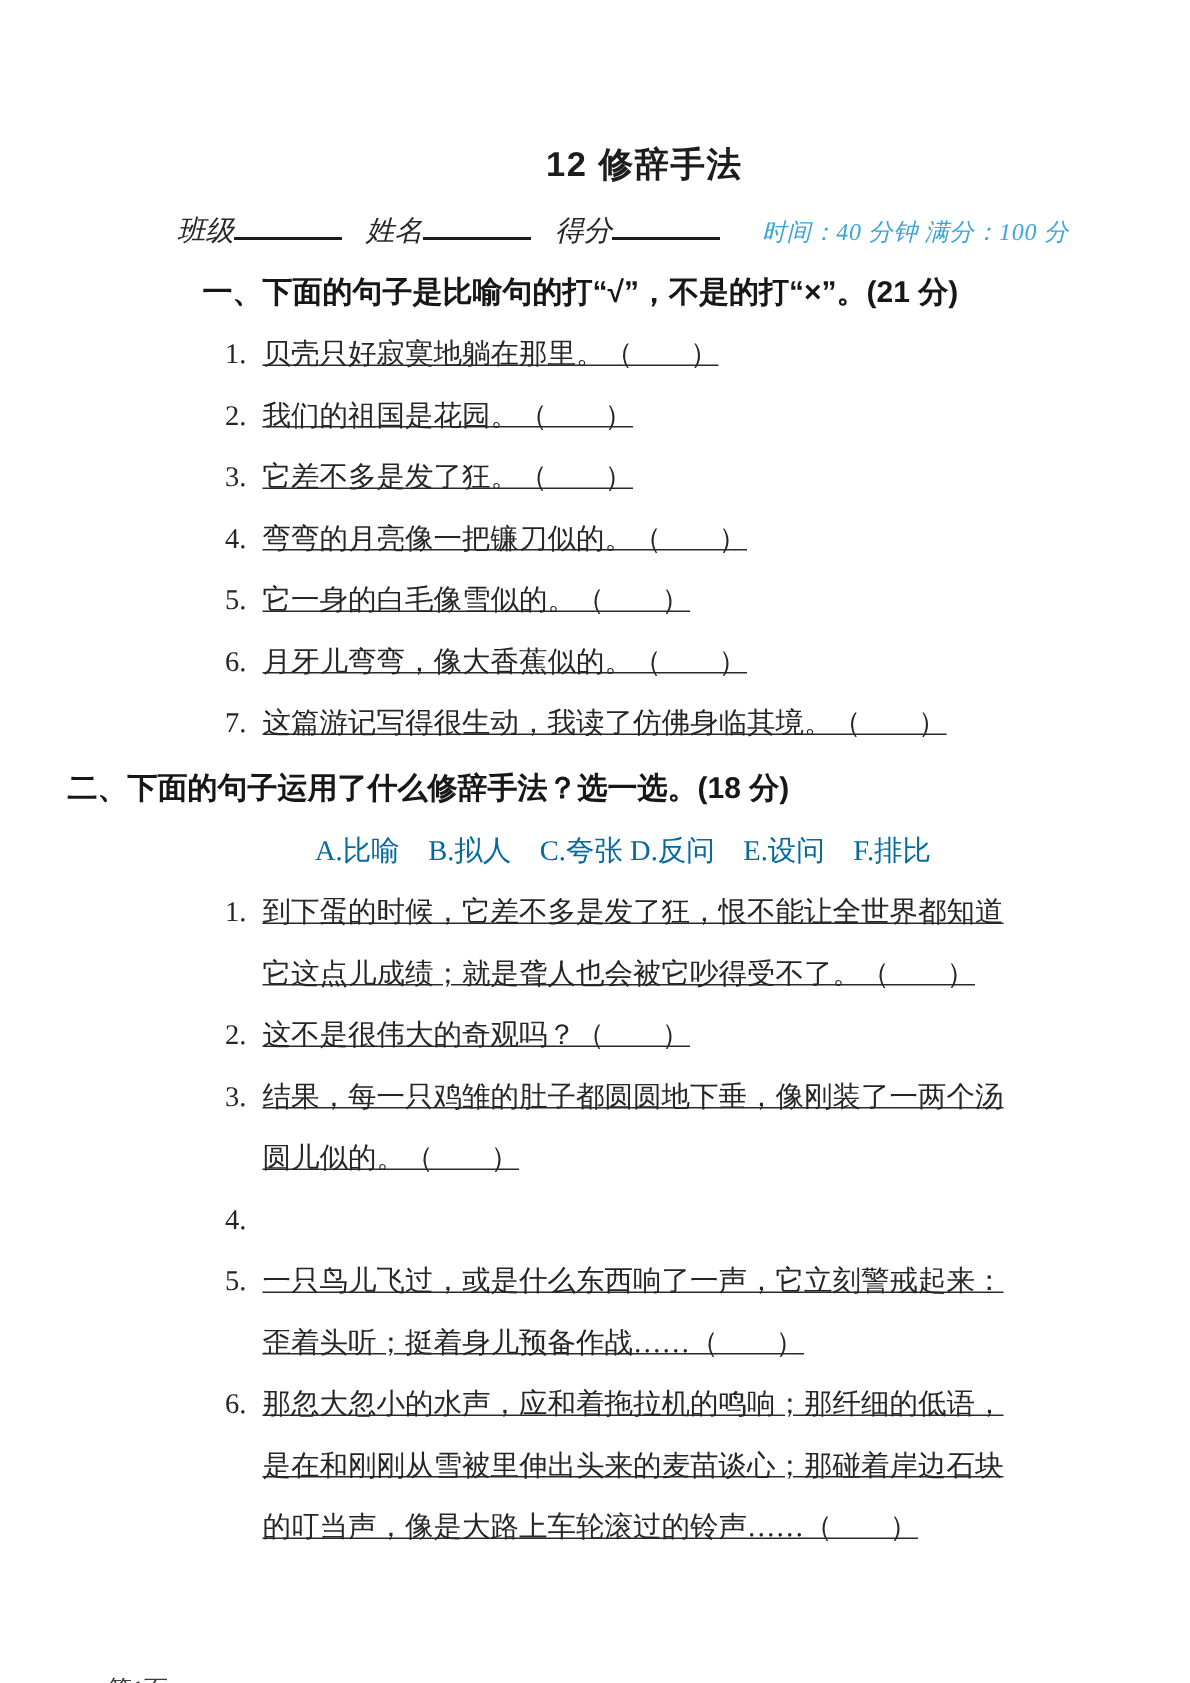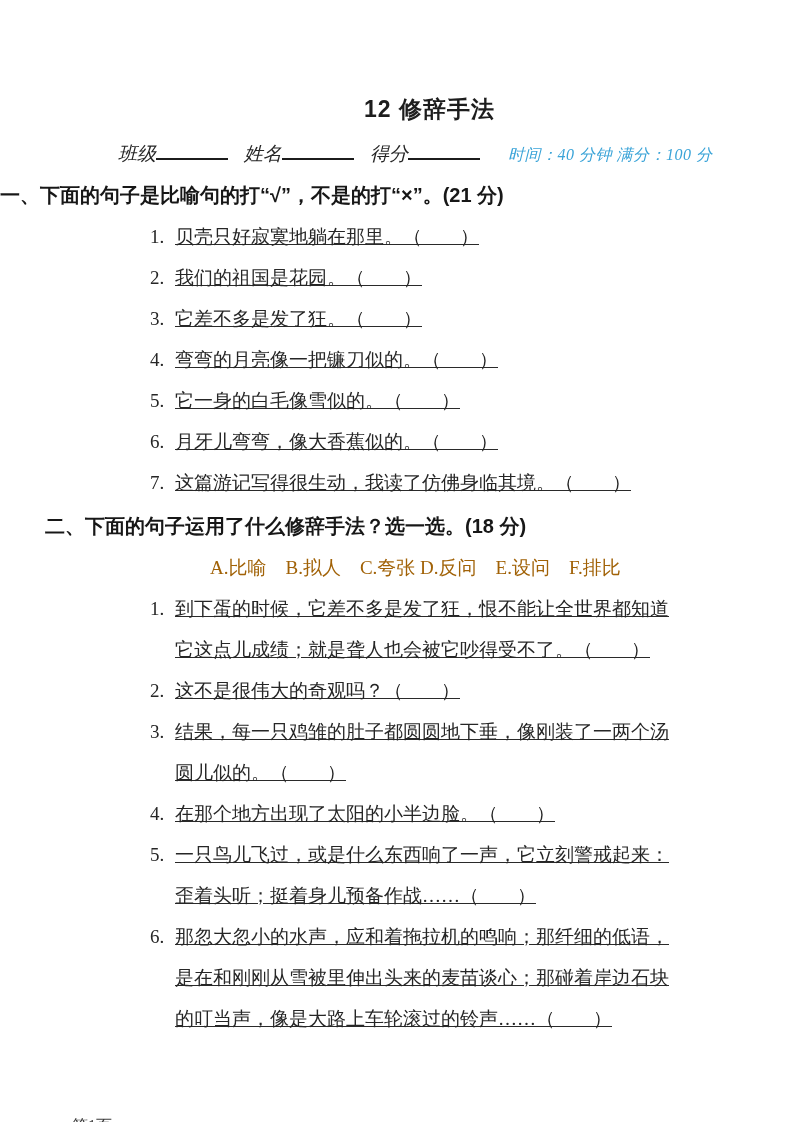--- a/index.html
+++ b/index.html
@@ -40,27 +40,27 @@
     letter-spacing:0.5px;
   }
 
   .body-area { margin-top:8px; }
   .heading {
     font-family:"Liberation Sans","DejaVu Sans",sans-serif;
     font-weight:bold; font-size:20px;
     line-height:41px; height:41px;
     color:#171717; white-space:nowrap;
   }
-  .heading.h-one { }
+  .heading.h-one { margin-left:135px; }
   .heading.h-two { margin-left:45px; margin-top:3px; }
 
   .options-line {
     margin-left:210px; font-size:19px;
     line-height:41px; height:41px; white-space:nowrap;
-    color:#a16207;
+    color:#0369a1;
   }
 
   .qlist { margin-left:150px; }
   .q { display:flex; align-items:flex-start; }
   .q .num {
     flex:none; width:25px;
     font-size:19px; line-height:41px;
     color:#262626;
   }
   .q .txt { flex:none;text-decoration:underline; }
@@ -154,23 +154,20 @@
       </div>
       <div class="q">
         <span class="num">3.</span>
         <div class="txt">
           <div class="line">结果，每一只鸡雏的肚子都圆圆地下垂，像刚装了一两个汤</div>
           <div class="line">圆儿似的。（　　）</div>
         </div>
       </div>
       <div class="q">
         <span class="num">4.</span>
-        <div class="txt">
-          <div class="line">在那个地方出现了太阳的小半边脸。（　　）</div>
-        </div>
       </div>
       <div class="q">
         <span class="num">5.</span>
         <div class="txt">
           <div class="line">一只鸟儿飞过，或是什么东西响了一声，它立刻警戒起来：</div>
           <div class="line">歪着头听；挺着身儿预备作战……（　　）</div>
         </div>
       </div>
       <div class="q">
         <span class="num">6.</span>

